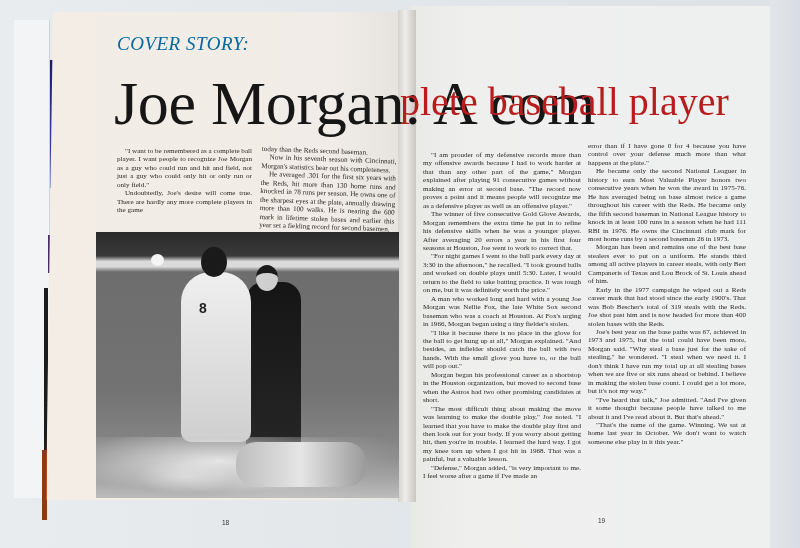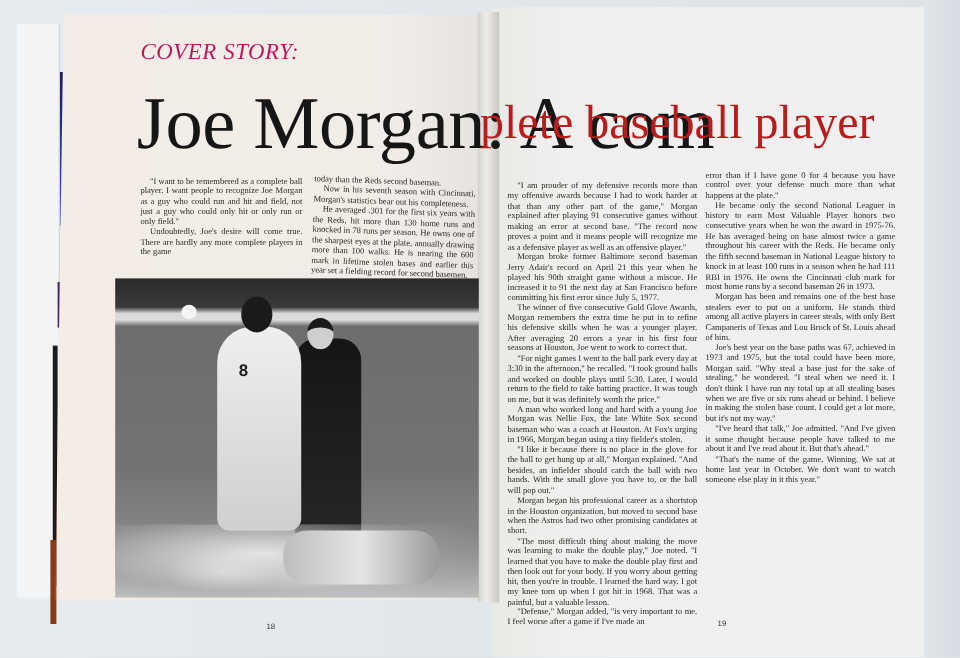--- a/index.html
+++ b/index.html
@@ -39,21 +39,21 @@
       position: absolute; left: 410px; top: 6px; width: 362px; height: 542px;
       background: linear-gradient(90deg, #e9e9e6 0%, #efefee 15%, #eef0f0 100%);
     }
     .page-right-shadow {
       position: absolute; left: 770px; top: 0; width: 30px; height: 548px;
       background: linear-gradient(90deg,#e2e5e9,#d8dde3);
     }
 
     .kicker {
       position: absolute; left: 117px; top: 33px;
-      font-style: italic; font-size: 19px; letter-spacing: 0.5px; color: #be185d;
+      font-style: italic; font-size: 19px; letter-spacing: 0.5px; color: #0369a1;
     }
     .headline {
       position: absolute; left: 114px; top: 68px;
       font-size: 62px; color: #161616; white-space: nowrap; letter-spacing: -0.3px;
     }
     .headline-right {
       position: absolute; left: 400px; top: 78px;
       font-size: 40px; color: #b91c1c; white-space: nowrap;
     }
 
@@ -139,33 +139,33 @@
   <div class="runner-throw"></div>
   <div class="runner-head"></div>
   <div class="number">8</div>
   <div class="ball"></div>
   <div class="dust"></div>
   <div class="slider"></div>
 </div>
 
 <div class="col col-3">
   <p>"I am prouder of my defensive records more than my offensive awards because I had to work harder at that than any other part of the game," Morgan explained after playing 91 consecutive games without making an error at second base. "The record now proves a point and it means people will recognize me as a defensive player as well as an offensive player."</p>
-  <p>Morgan broke former Baltimore second baseman Jerry Adair's record on April 21 this year when he played his 90th straight game without a miscue. He increased it to 91 the next day at San Francisco before committing his first error since July 5, 1977.</p>
   <p>The winner of five consecutive Gold Glove Awards, Morgan remembers the extra time he put in to refine his defensive skills when he was a younger player. After averaging 20 errors a year in his first four seasons at Houston, Joe went to work to correct that.</p>
   <p>"For night games I went to the ball park every day at 3:30 in the afternoon," he recalled. "I took ground balls and worked on double plays until 5:30. Later, I would return to the field to take batting practice. It was tough on me, but it was definitely worth the price."</p>
   <p>A man who worked long and hard with a young Joe Morgan was Nellie Fox, the late White Sox second baseman who was a coach at Houston. At Fox's urging in 1966, Morgan began using a tiny fielder's stolen.</p>
   <p>"I like it because there is no place in the glove for the ball to get hung up at all," Morgan explained. "And besides, an infielder should catch the ball with two hands. With the small glove you have to, or the ball will pop out."</p>
   <p>Morgan began his professional career as a shortstop in the Houston organization, but moved to second base when the Astros had two other promising candidates at short.</p>
   <p>"The most difficult thing about making the move was learning to make the double play," Joe noted. "I learned that you have to make the double play first and then look out for your body. If you worry about getting hit, then you're in trouble. I learned the hard way. I got my knee torn up when I got hit in 1968. That was a painful, but a valuable lesson.</p>
   <p>"Defense," Morgan added, "is very important to me. I feel worse after a game if I've made an</p>
 </div>
 
 <div class="col col-4">
   <p style="text-indent:0">error than if I have gone 0 for 4 because you have control over your defense much more than what happens at the plate."</p>
   <p>He became only the second National Leaguer in history to earn Most Valuable Player honors two consecutive years when he won the award in 1975-76. He has averaged being on base almost twice a game throughout his career with the Reds. He became only the fifth second baseman in National League history to knock in at least 100 runs in a season when he had 111 RBI in 1976. He owns the Cincinnati club mark for most home runs by a second baseman 26 in 1973.</p>
   <p>Morgan has been and remains one of the best base stealers ever to put on a uniform. He stands third among all active players in career steals, with only Bert Campaneris of Texas and Lou Brock of St. Louis ahead of him.</p>
+  <p>Early in the 1977 campaign he wiped out a Reds career mark that had stood since the early 1900's. That was Bob Bescher's total of 319 steals with the Reds. Joe shot past him and is now headed for more than 400 stolen bases with the Reds.</p>
   <p>Joe's best year on the base paths was 67, achieved in 1973 and 1975, but the total could have been more, Morgan said. "Why steal a base just for the sake of stealing," he wondered. "I steal when we need it. I don't think I have run my total up at all stealing bases when we are five or six runs ahead or behind. I believe in making the stolen base count. I could get a lot more, but it's not my way."</p>
   <p>"I've heard that talk," Joe admitted. "And I've given it some thought because people have talked to me about it and I've read about it. But that's ahead."</p>
   <p>"That's the name of the game. Winning. We sat at home last year in October. We don't want to watch someone else play in it this year."</p>
 </div>
 
 <div class="page-num pn-left">18</div>
 <div class="page-num pn-right">19</div>
 
 </body></html>

